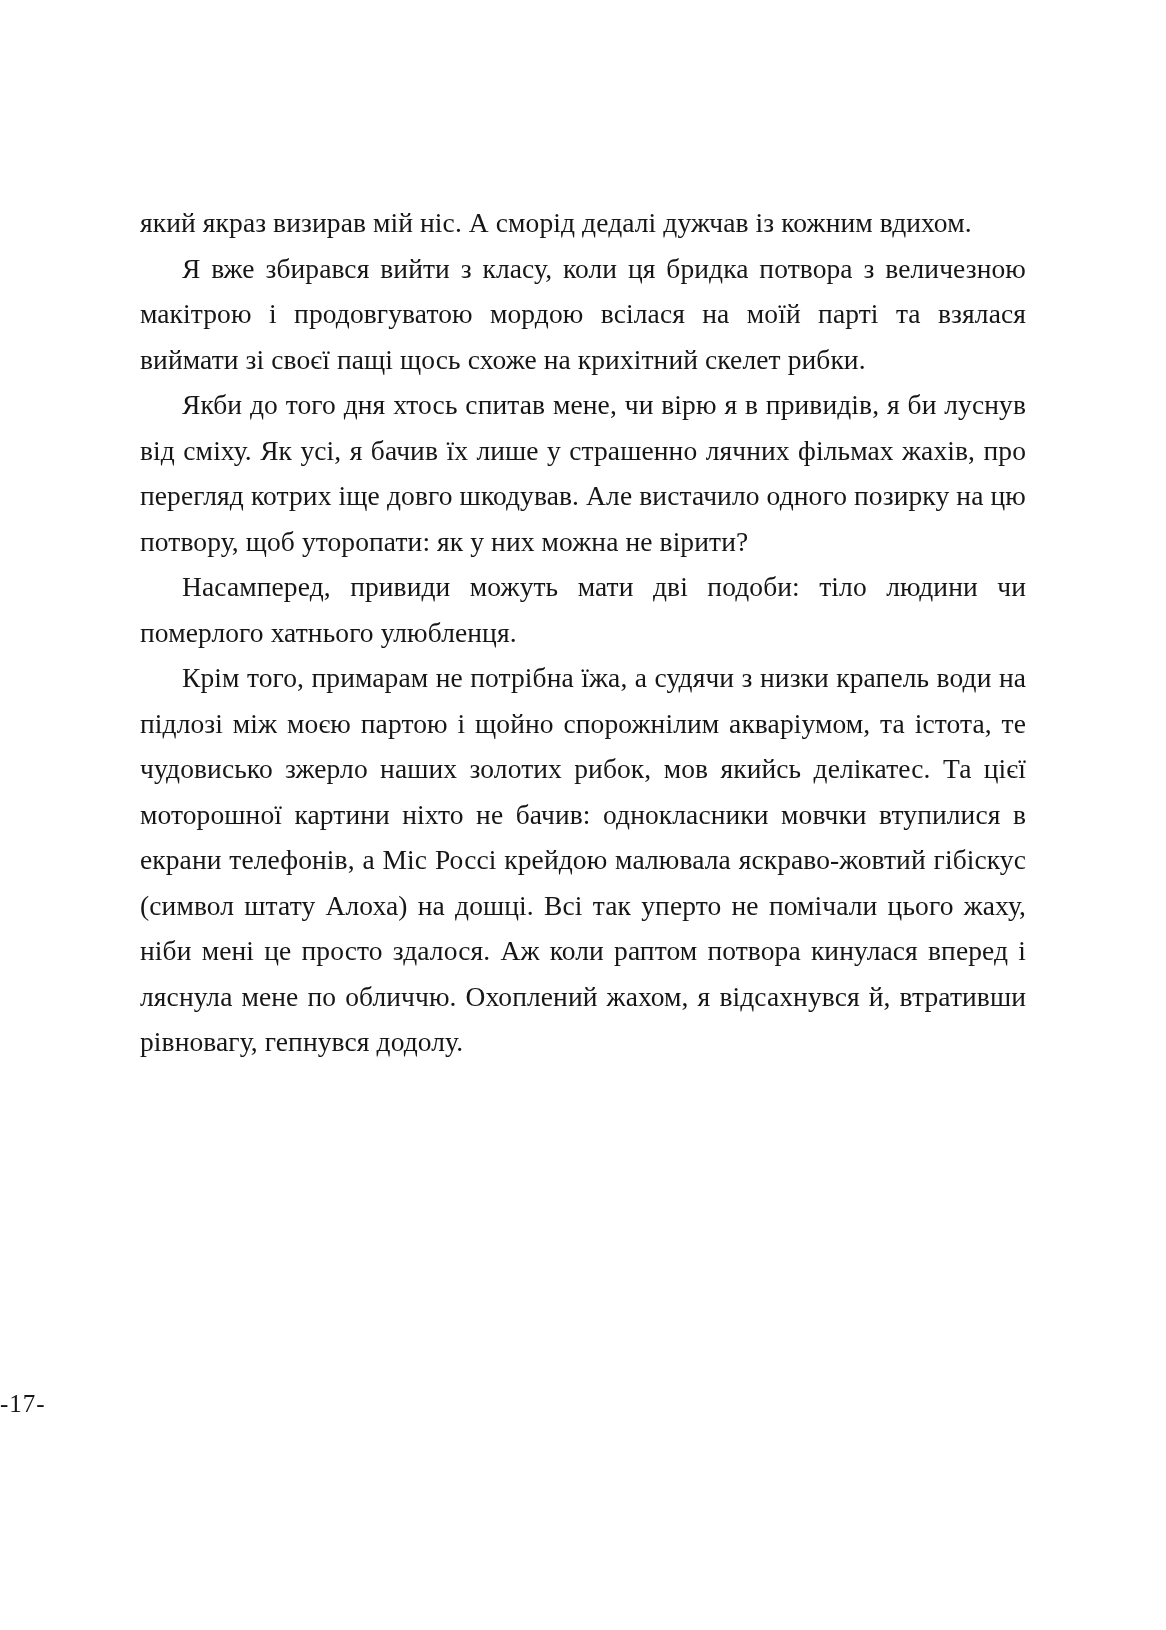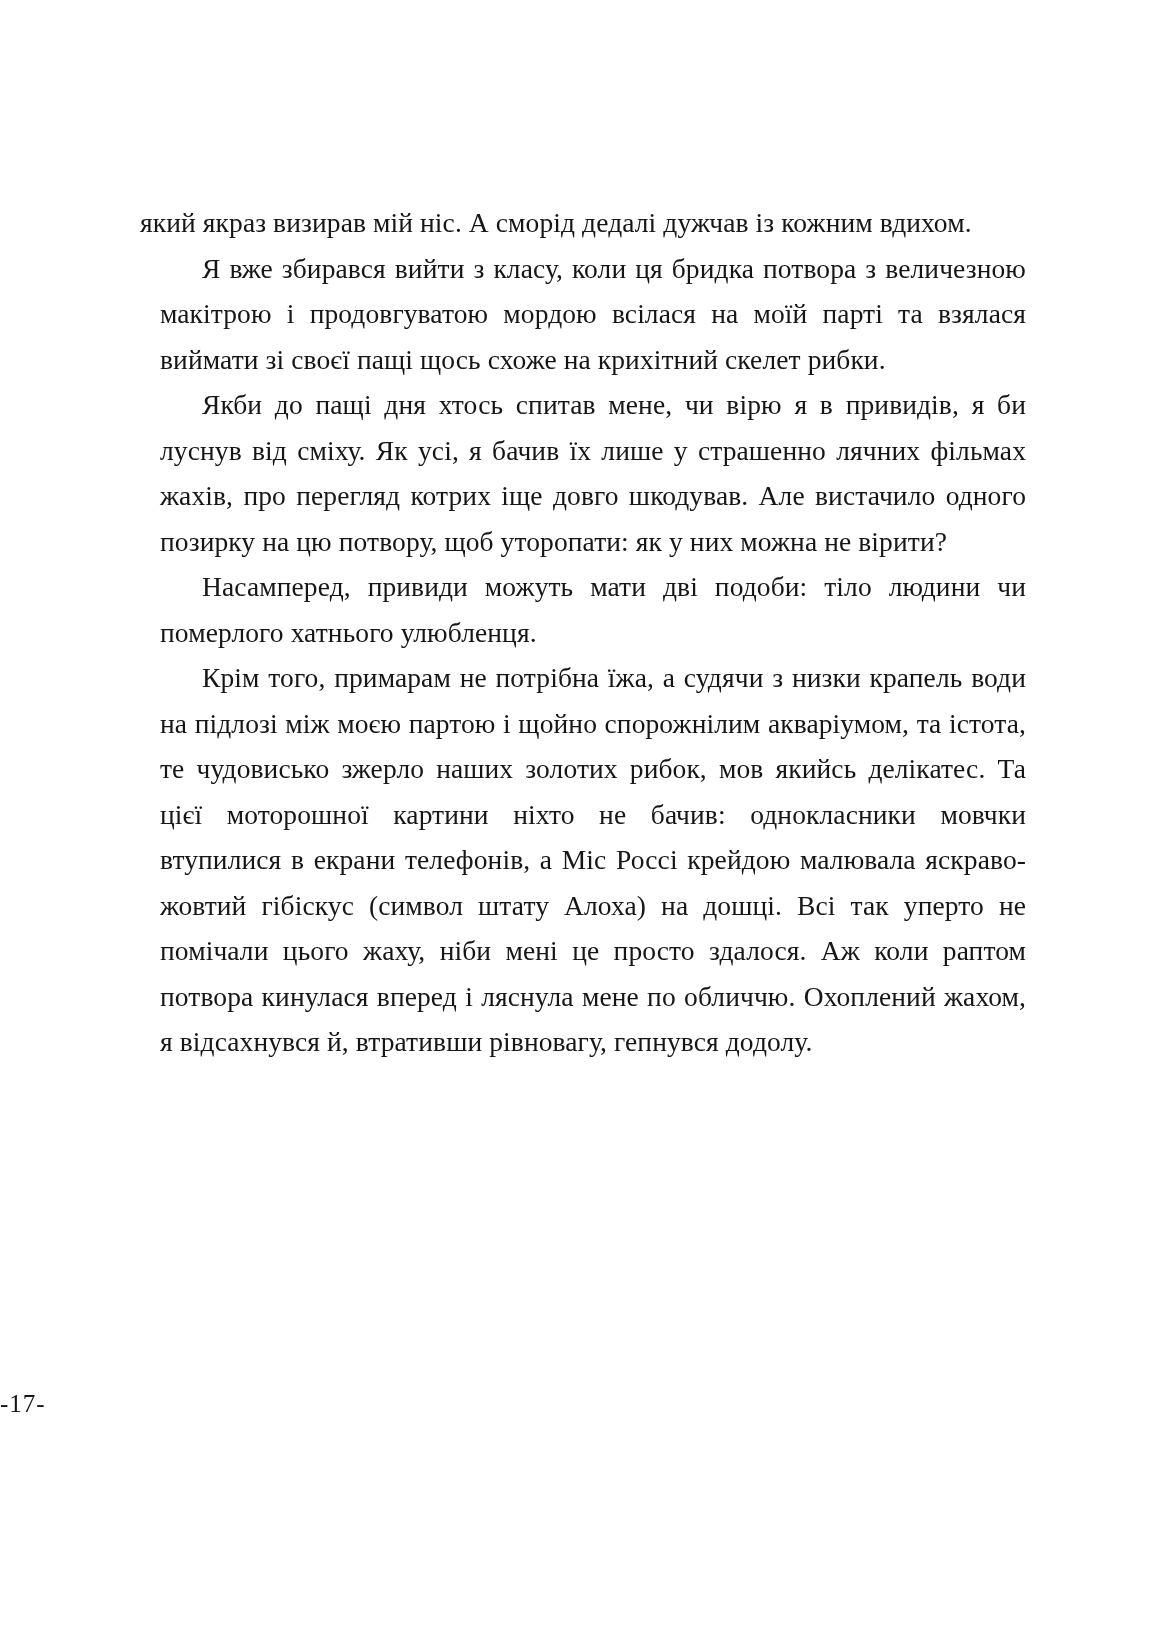--- a/index.html
+++ b/index.html
@@ -28,39 +28,38 @@
     text-align: justify;
     text-justify: inter-word;
     color: #161616;
     letter-spacing: 0.1px;
   }
   .body-text p {
     margin: 0;
   }
   .body-text p.indent {
     text-indent: 42px;
-    margin-left: 20px;
   }
   .page-number {
     position: absolute;
     left: 0;
     right: 0;
     bottom: 196px;
     text-align: left;
     font-family: "Liberation Serif", serif;
     font-size: 25px;
     color: #161616;
     letter-spacing: 1px;
   }
 </style>
 </head>
 <body>
 
 <div class="page">
   <div class="body-text">
     <p>який якраз визирав мій ніс. А сморід дедалі дужчав із кожним вдихом.</p>
     <p class="indent">Я вже збирався вийти з класу, коли ця бридка потвора з величезною макітрою і продовгуватою мордою всілася на моїй парті та взялася виймати зі своєї пащі щось схоже на крихітний скелет рибки.</p>
-    <p class="indent">Якби до пащі дня хтось спитав мене, чи вірю я в привидів, я би луснув від сміху. Як усі, я бачив їх лише у страшенно лячних фільмах жахів, про перегляд котрих іще довго шкодував. Але вистачило одного позирку на цю потвору, щоб уторопати: як у них можна не вірити?</p>
+    <p class="indent">Якби до того дня хтось спитав мене, чи вірю я в привидів, я би луснув від сміху. Як усі, я бачив їх лише у страшенно лячних фільмах жахів, про перегляд котрих іще довго шкодував. Але вистачило одного позирку на цю потвору, щоб уторопати: як у них можна не вірити?</p>
     <p class="indent">Насамперед, привиди можуть мати дві подоби: тіло людини чи померлого хатнього улюбленця.</p>
     <p class="indent">Крім того, примарам не потрібна їжа, а судячи з низки крапель води на підлозі між моєю партою і щойно спорожнілим акваріумом, та істота, те чудовисько зжерло наших золотих рибок, мов якийсь делікатес. Та цієї моторошної картини ніхто не бачив: однокласники мовчки втупилися в екрани телефонів, а Міс Россі крейдою малювала яскраво-жовтий гібіскус (символ штату Алоха) на дошці. Всі так уперто не помічали цього жаху, ніби мені це просто здалося. Аж коли раптом потвора кинулася вперед і ляснула мене по обличчю. Охоплений жахом, я відсахнувся й, втративши рівновагу, гепнувся додолу.</p>
   </div>
   <div class="page-number">-17-</div>
 </div>
 
 </body></html>

